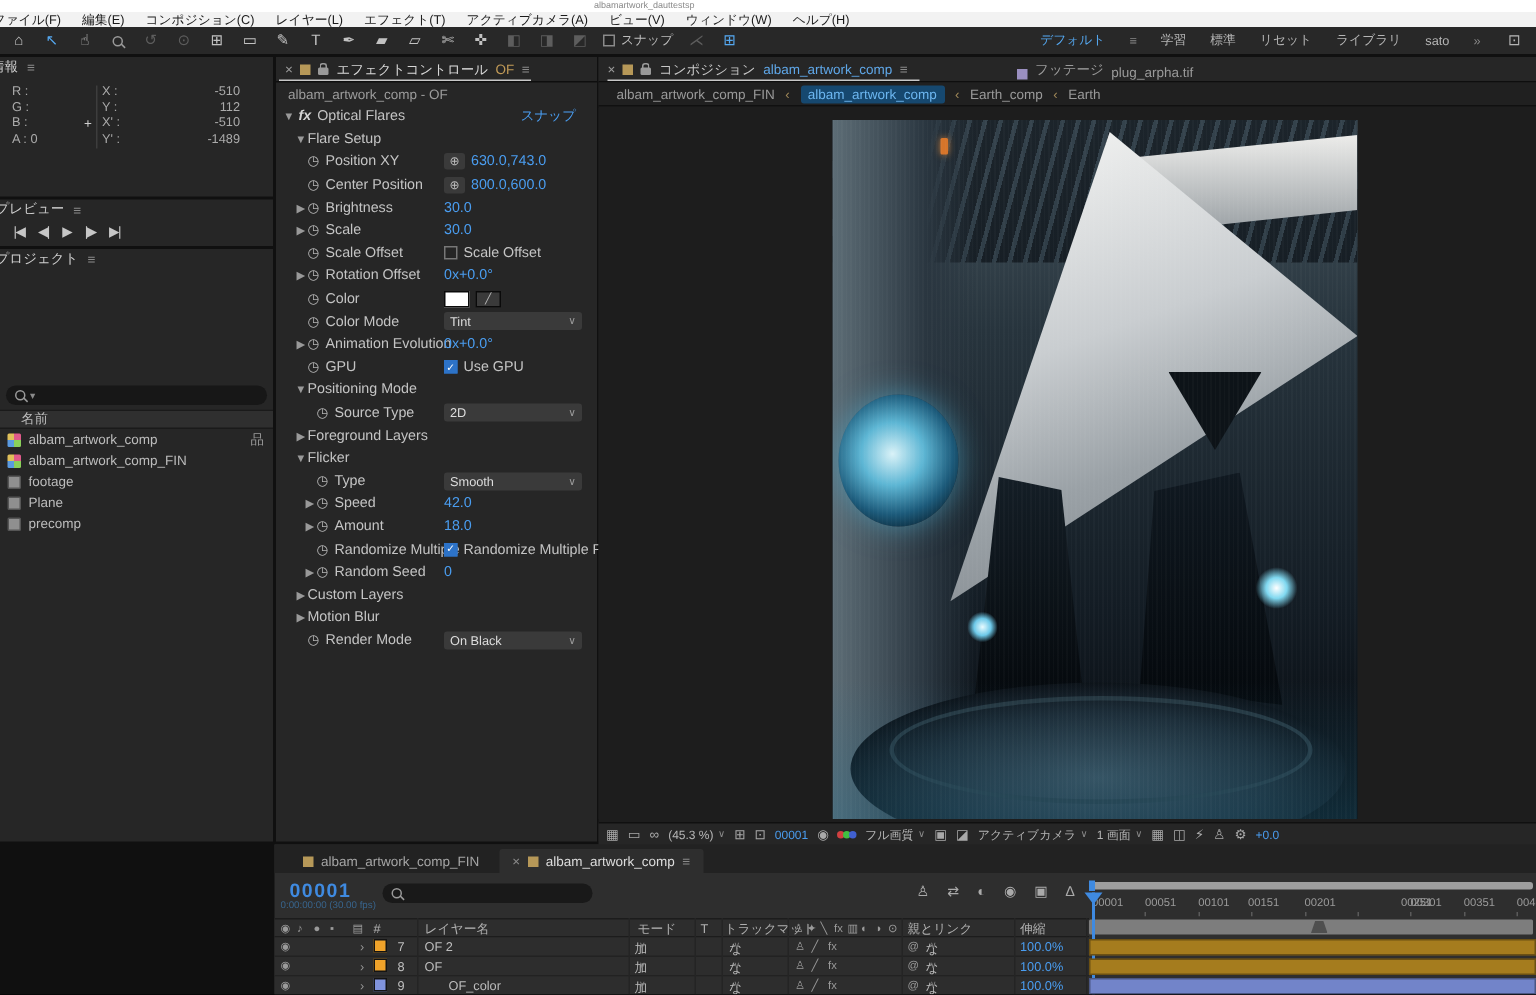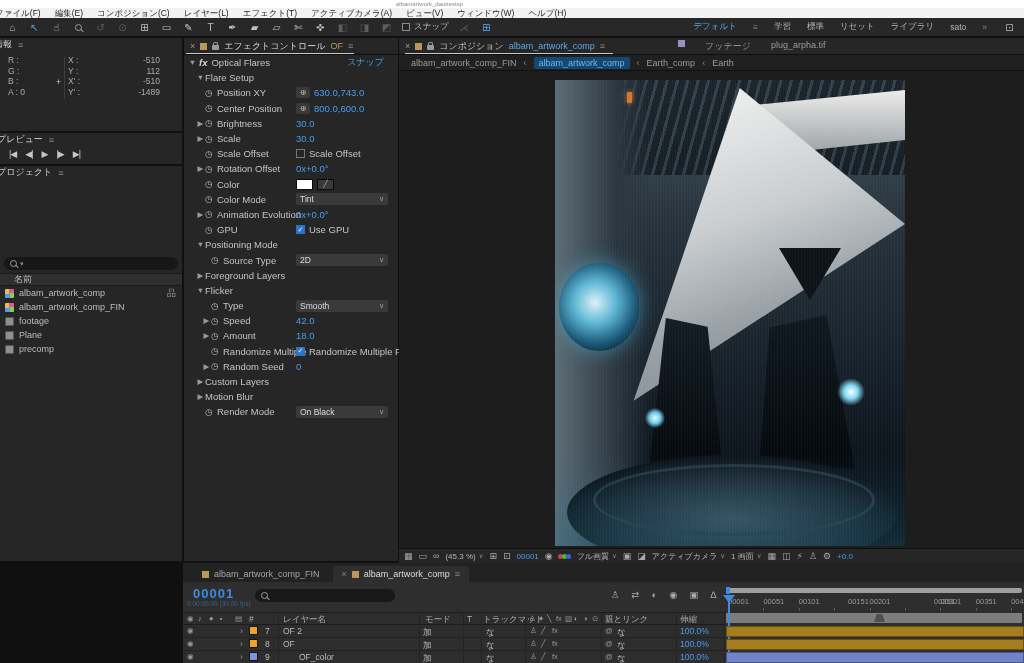--- a/index.html
+++ b/index.html
@@ -73,21 +73,21 @@
   .picker{width:17px;height:11px;background:#3a3a3a;border:1px solid #0a0a0a;color:#bbb;font-size:7px;display:inline-flex;align-items:center;justify-content:center}
   .opt-btn{margin-left:34px;width:64px;height:13px;background:linear-gradient(#e8e8e8,#c2c2c2);border:1px solid #8a8a8a;border-radius:2px;color:#111;font-weight:bold;font-size:9px;display:inline-flex;align-items:center;justify-content:center}
   .fxbadge{font-style:italic;font-weight:bold;color:#d5d5d5;margin:0 4px 0 2px}
   .reset{margin-left:auto;margin-right:14px;color:#4a9df0;font-size:9px}
   
   #viewer{left:399px;top:38px;width:625px;height:523px;background:#1d1d1d}
   .v-tabs{height:17px;background:#262626;display:flex;align-items:center;gap:5px;padding-left:6px;font-size:9px;border-bottom:1px solid #0e0e0e}
   .v-tab-active{display:flex;align-items:center;gap:5px;position:relative;height:100%;padding-right:8px}
   .v-tab-active:after{content:"";position:absolute;left:0;bottom:0;right:0;border-bottom:1px solid #c8c8c8}
   .v-comp-name{color:#5fa7e8}
-  .v-tab-inactive{display:flex;align-items:flex-start;gap:20px;color:#9a9a9a;margin-left:60px}
+  .v-tab-inactive{display:flex;align-items:flex-end;gap:5px;color:#9a9a9a;margin-left:60px}
   .crumbs{height:16px;background:#202020;display:flex;align-items:center;gap:7px;padding-left:12px;font-size:9px;color:#9a9a9a;border-bottom:1px solid #101010}
   .crumb.active{background:#16486f;color:#6cb6f0;padding:1px 5px;border-radius:2px}
   .csep{color:#a08858;font-size:9px}
   .v-body{position:absolute;left:0;top:34px;width:625px;height:474px;background:#1d1d1d;overflow:hidden}
   .v-toolbar{position:absolute;left:0;top:510px;width:625px;height:15px;background:#262626;display:flex;align-items:center;gap:6px;padding-left:5px;font-size:8px;color:#b5b5b5;border-top:1px solid #101010;white-space:nowrap}
   .vt-ico{font-size:9px;color:#a8a8a8}
   .vt-dd{display:inline-flex;gap:3px;align-items:center}
   .vt-dd .car{font-size:6.5px;color:#8a8a8a}
   .rgbdots{display:inline-flex}
   .rgbdots i{width:5px;height:5px;border-radius:50%;display:inline-block;margin-left:-1px}
@@ -298,20 +298,21 @@
 
   <div class="abs panel" id="ec">
     <div class="ec-tab">
       <span class="ec-close">×</span>
       <span class="pin"></span>
       <span class="lock"></span>
       <span>エフェクトコントロール</span>
       <span class="ec-of">OF</span>
       <span class="pmenu">≡</span>
     </div>
+    <div class="ec-sub">albam_artwork_comp - OF</div>
     <div class="ec-row" style="padding-left:4px">
       <span class="arr">▼</span>
       <span class="fxbadge">fx</span>
       <span>Optical Flares</span>
       <span class="reset">スナップ</span>
     </div>
     <div id="ec-rows">
         <div class="ec-row" style="padding-left: 12px;">
           <span class="arr">▼</span>
           <span>Flare Setup</span>
@@ -605,21 +606,21 @@
       </div>
     <div class="nav-bar"></div>
     <div class="nav-cap"></div>
     <div class="ruler" id="tl-ruler">
         <b style="left: 2px;">00001</b>
         <i style="left: 2px;"></i>
         <b style="left: 37.4px;">00051</b>
         <i style="left: 37.4px;"></i>
         <b style="left: 72.8px;">00101</b>
         <i style="left: 72.8px;"></i>
-        <b style="left: 122px; text-align: right;">00151</b>
+        <b style="left: 106px; text-align: right;">00151</b>
         <i style="left: 108.2px;"></i>
         <b style="left: 143.6px;">00201</b>
         <i style="left: 143.6px;"></i>
         <b style="left: 179px; margin-left: 29px;">00251</b>
         <i style="left: 179px;"></i>
         <b style="left: 214.4px;">00301</b>
         <i style="left: 214.4px;"></i>
         <b style="left: 249.8px;">00351</b>
         <i style="left: 249.8px;"></i>
         <b style="left: 285.2px;">00401</b>

